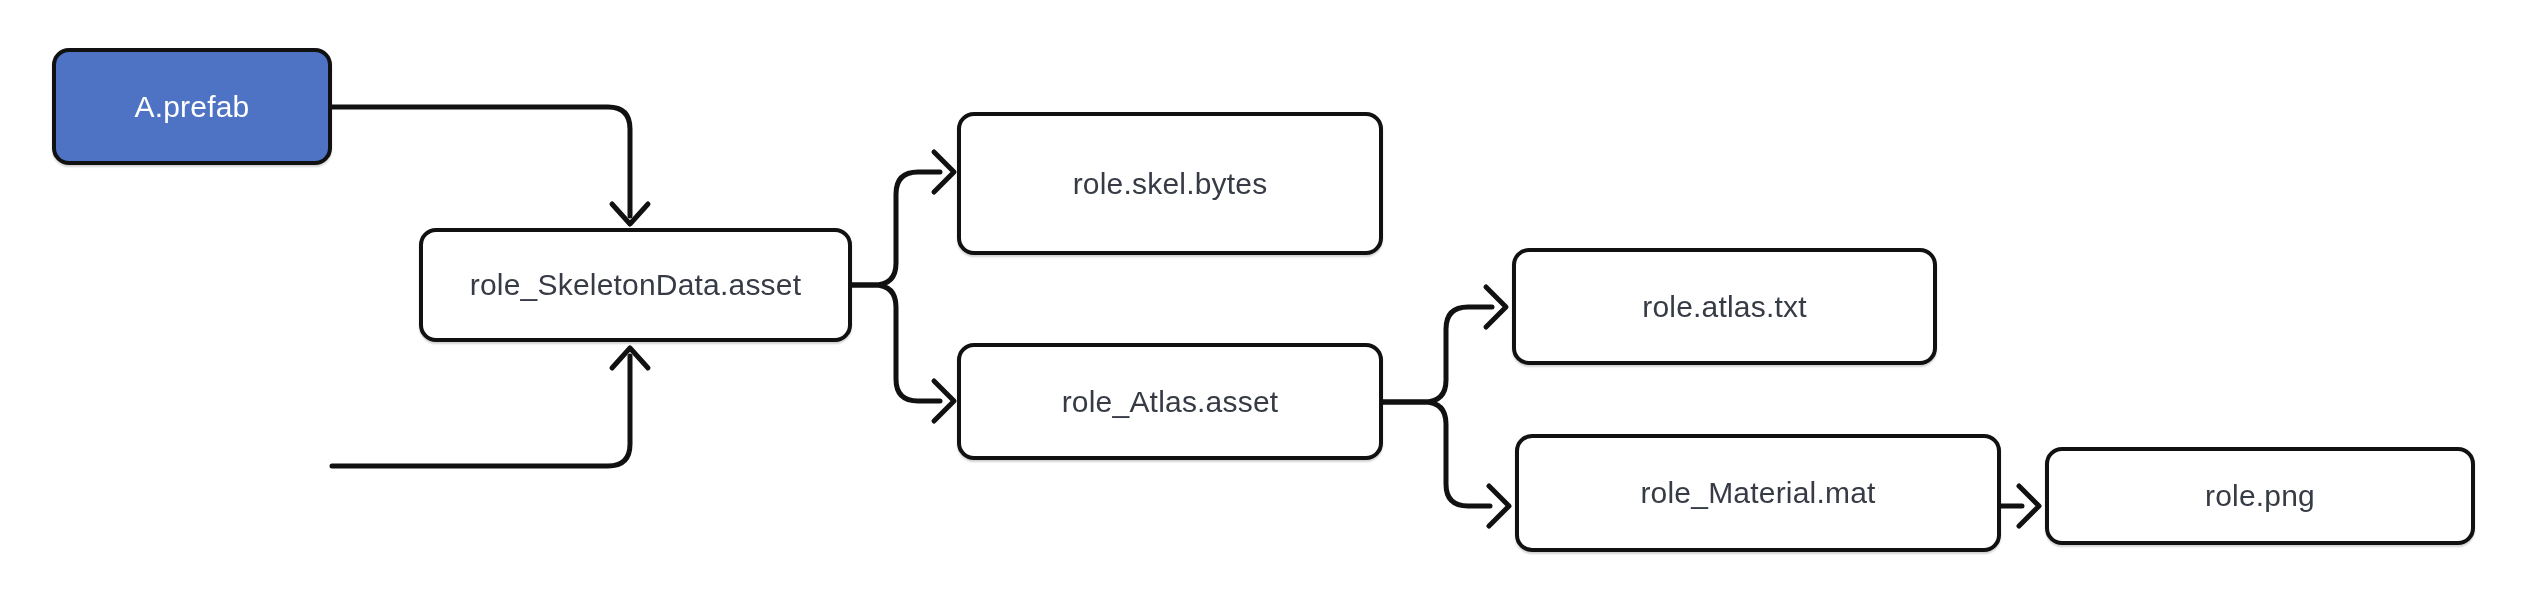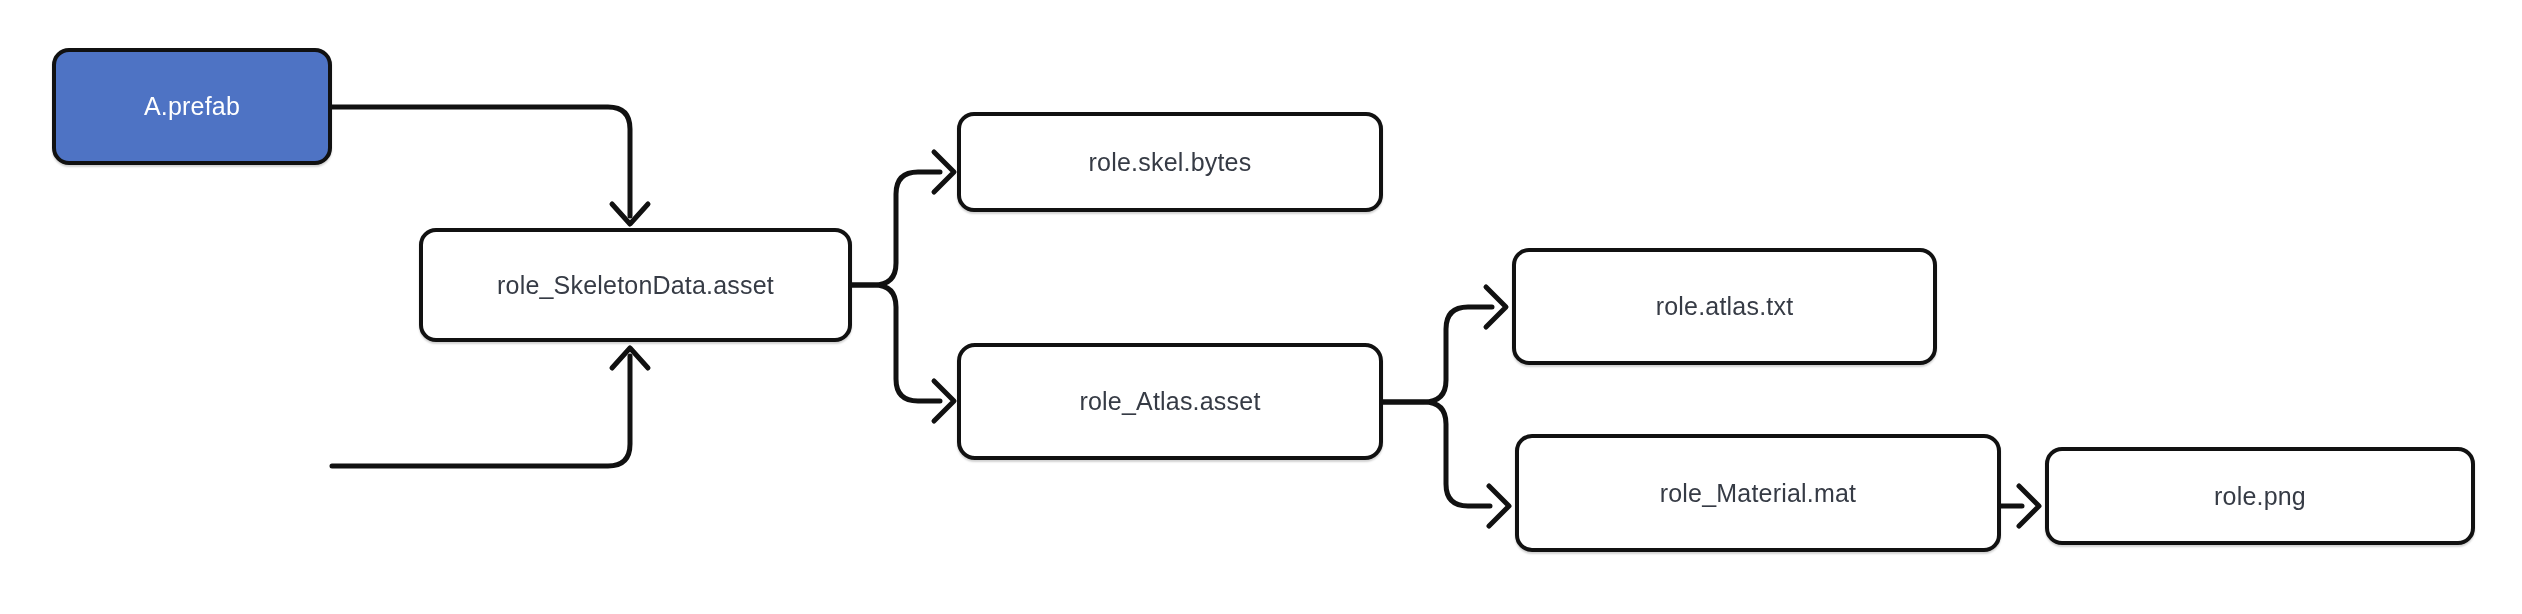--- a/index.html
+++ b/index.html
@@ -21,21 +21,21 @@
   }
   .node{
     position:absolute;
     display:flex;
     align-items:center;
     justify-content:center;
     border:4px solid var(--stroke);
     border-radius:17px;
     background:#ffffff;
     color:var(--text);
-    font-size:25px;
+    font-size:30px;
     letter-spacing:0.2px;
     box-shadow:0 2px 2px rgba(0,0,0,0.18);
   }
   .node.accent{
     background:var(--accent-fill);
     color:var(--accent-text);
   }
   #edges{
     position:absolute;
     left:0;top:0;
@@ -45,22 +45,22 @@
     fill:none;
     stroke:var(--stroke);
     stroke-width:5;
     stroke-linecap:round;
     stroke-linejoin:round;
   }
   
   #n-a-prefab      {left:52px;  top:48px;  width:280px; height:117px;}
   #n-b-prefab      {left:52px;  top:407px; width:280px; height:116px;}
   #n-skeleton-data {left:419px; top:228px; width:433px; height:114px;}
-  #n-skel-bytes    {left:957px; top:112px; width:426px; height:100px;}
-  #n-atlas-asset   {left:957px; top:343px; width:426px; height:117px;border-radius:18px;}
+  #n-skel-bytes    {left:957px; top:112px; width:426px; height:143px;}
+  #n-atlas-asset   {left:957px; top:343px; width:426px; height:117px;}
   #n-atlas-txt     {left:1512px;top:248px; width:425px; height:117px;}
   #n-material      {left:1515px;top:434px; width:486px; height:118px;}
   #n-png           {left:2045px;top:447px; width:430px; height:98px;}
 </style>
 </head>
 <body>
 
 <div id="canvas">
 
   <svg id="edges" viewBox="0 0 2522 614" xmlns="http://www.w3.org/2000/svg">

